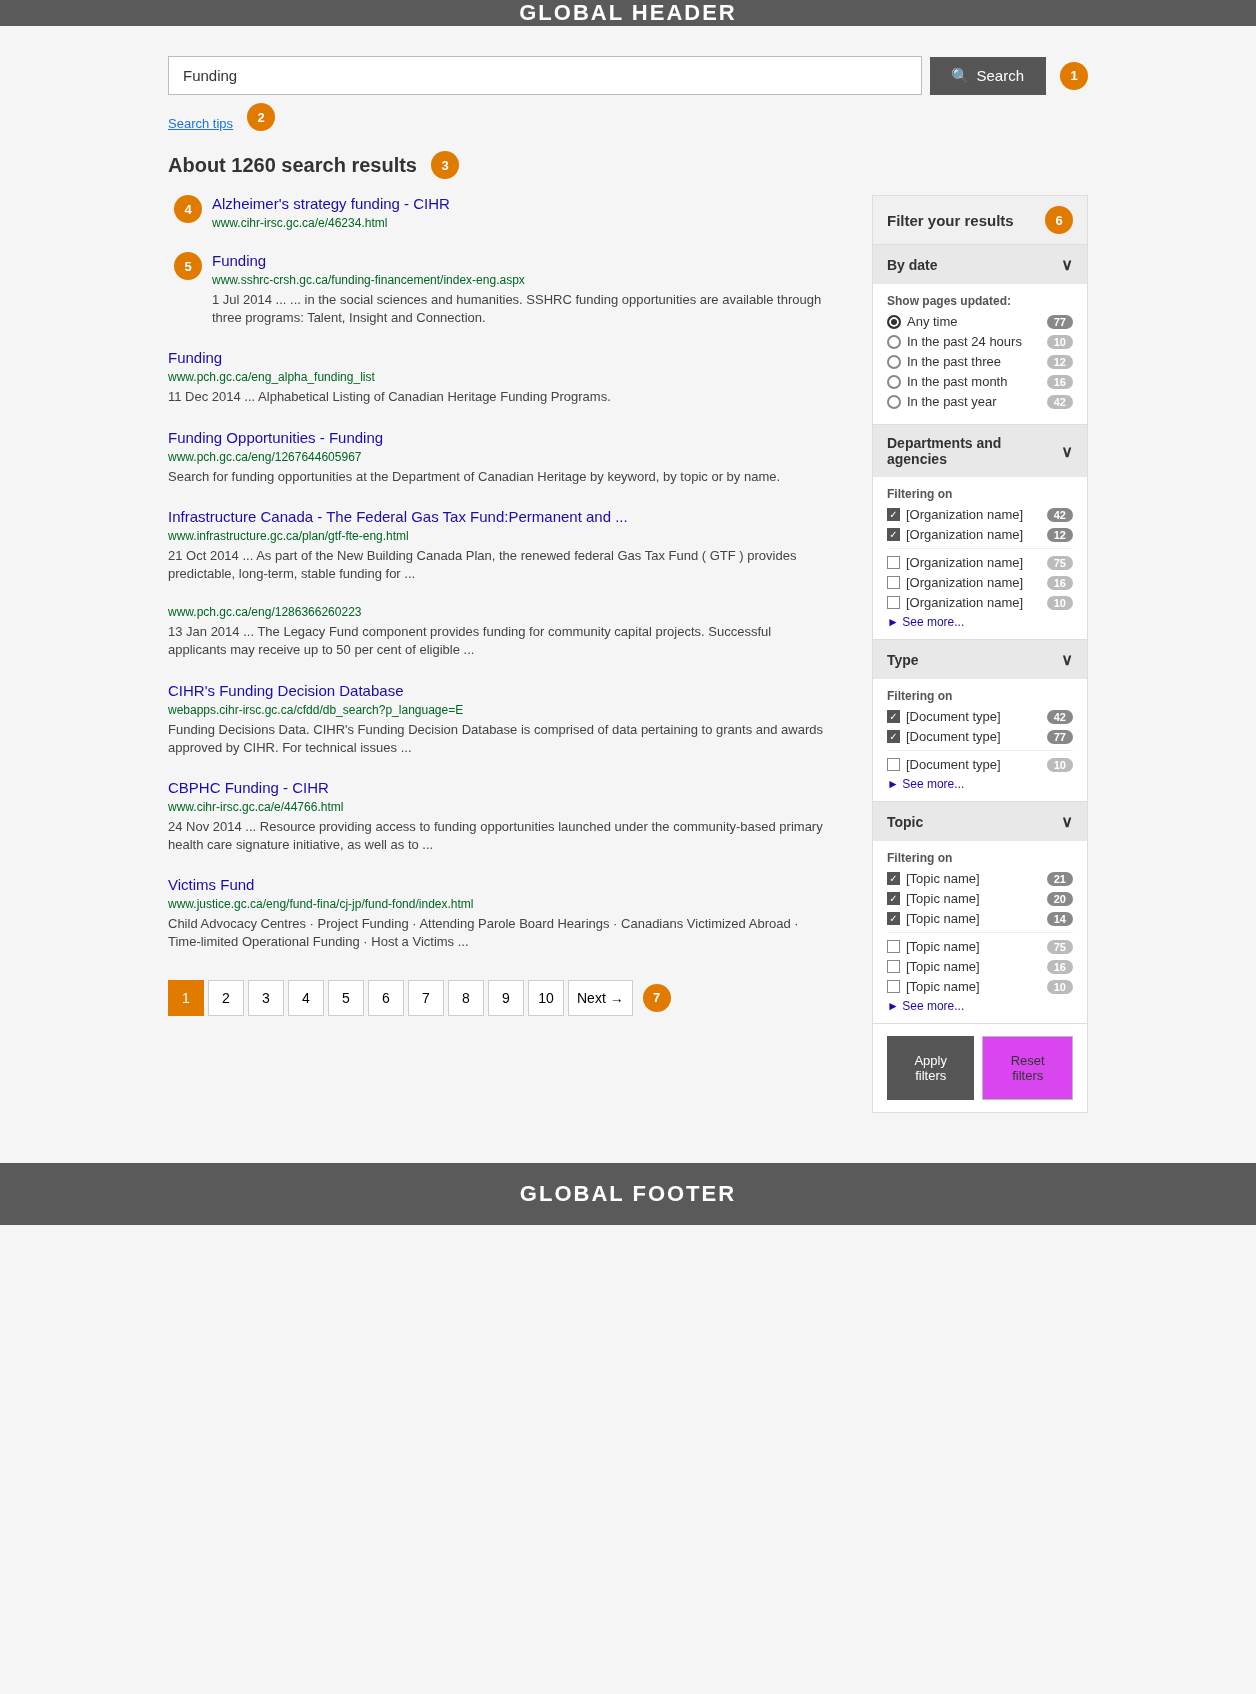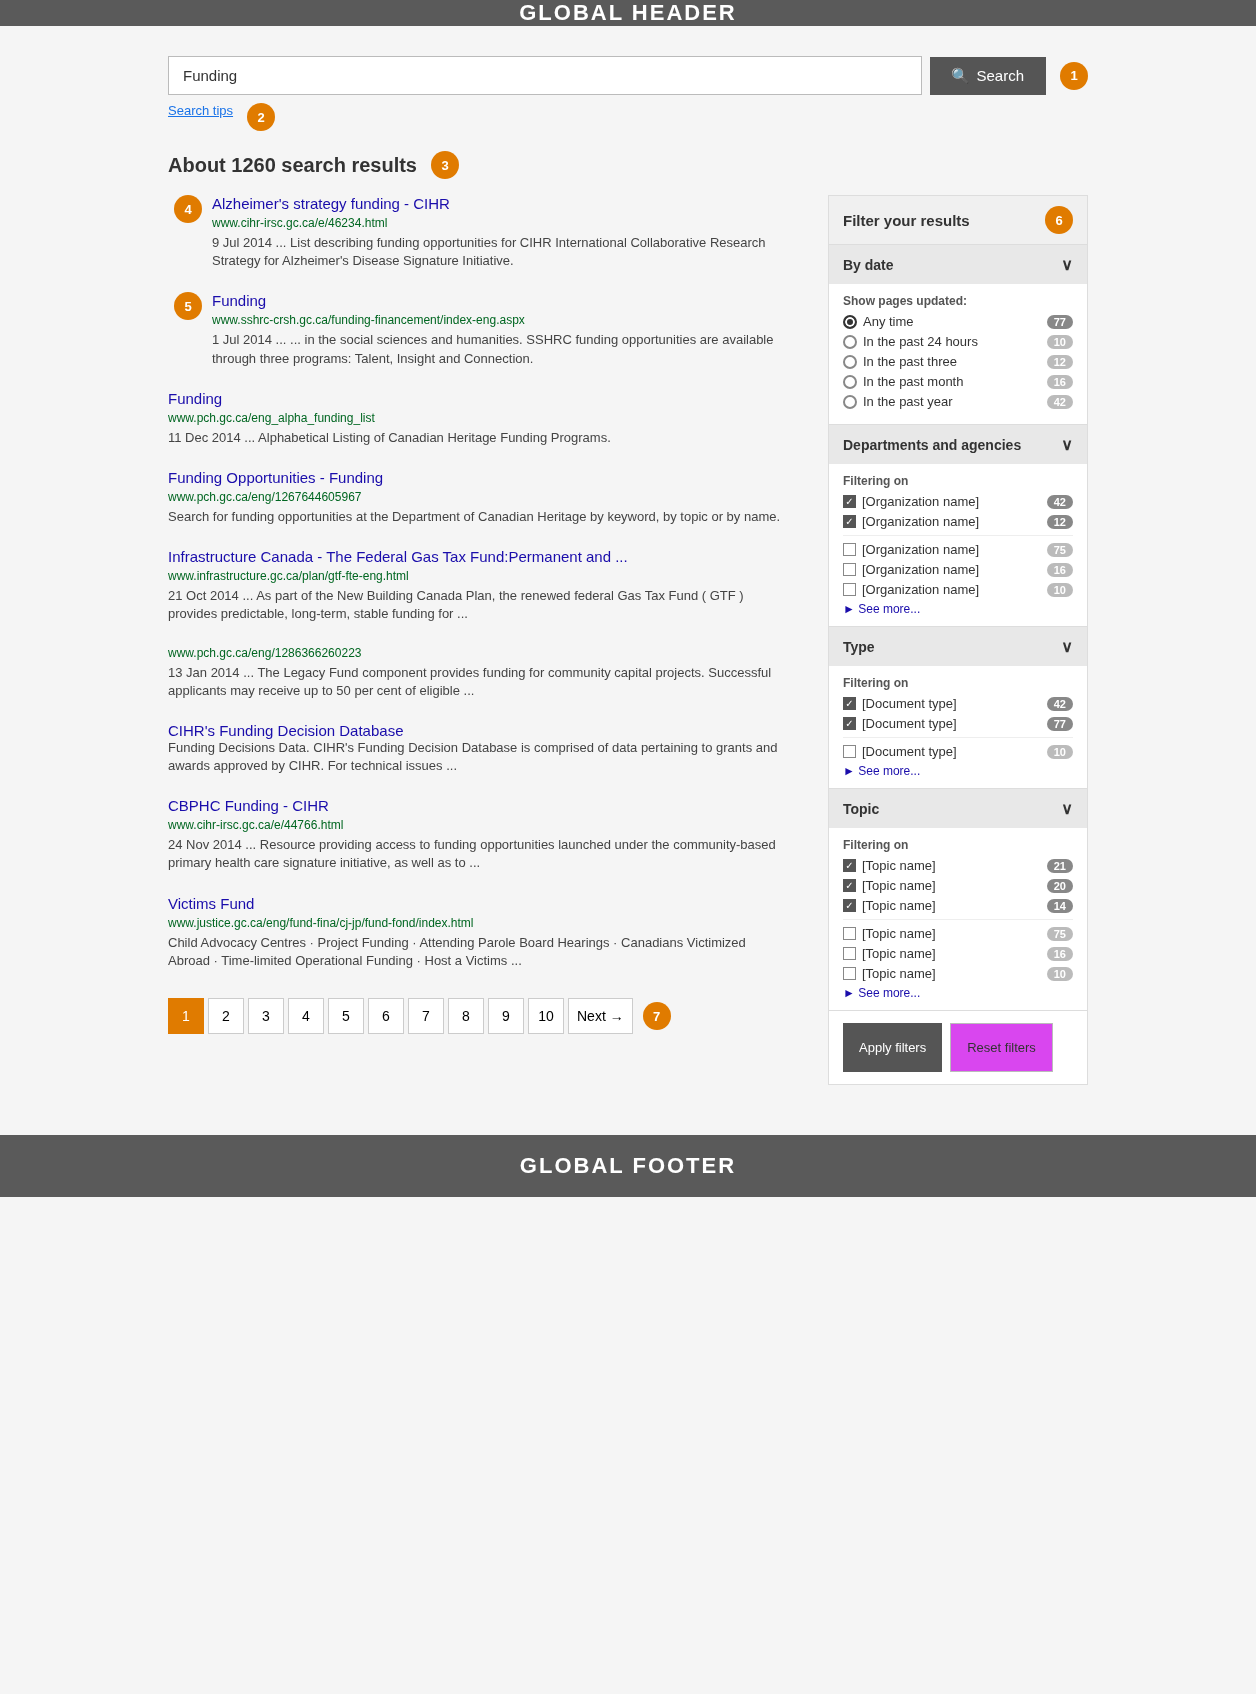--- a/index.html
+++ b/index.html
@@ -125,21 +125,21 @@
       gap: 24px;
       align-items: flex-start;
     }
 
     .results-col {
       flex: 1;
       min-width: 0;
     }
 
     .filter-col {
-      width: 260px;
+      width: 216px;
       flex-shrink: 0;
       margin-left: 20px;
     }
 
     
     .result-item {
       margin-bottom: 22px;
       position: relative;
     }
     .result-title a {
@@ -342,42 +342,41 @@
 
   <div class="search-bar-row">
     <input class="search-input" type="text" value="Funding" style="">
     <button class="search-button">
       <span>🔍</span>
       <span>Search</span>
     </button>
     <span class="badge-circle">1</span>
   </div>
 
-  <div style="margin-bottom:18px; display:flex; align-items:flex-start; gap:8px;">
+  <div style="margin-bottom:18px; display:flex; align-items:flex-end; gap:8px;">
     <a class="search-tips-link">Search tips</a>
     <span class="badge-circle">2</span>
   </div>
 
   <div class="results-count">
     <span>About 1260 search results</span>
     <span class="badge-circle">3</span>
   </div>
 
   <div class="content-layout">
 
     <div class="results-col">
 
       <div id="results-list">
           <div class="result-item" style="position: relative; margin-left: 44px;">
       <span class="annotation">4</span>
       <div class="result-title">
         <a href="#">Alzheimer's strategy funding - CIHR</a>
       </div>
       <div class="result-url">www.cihr-irsc.gc.ca/e/46234.html</div>
-      <div class="result-snippet">9 Jul 2014 ... List describing funding opportunities for CIHR International Collaborative Research Strategy for Alzheimer's Disease Signature Initiative.</div>
     </div>
           <div class="result-item" style="position: relative; margin-left: 44px;">
       <span class="annotation">5</span>
       <div class="result-title">
         <a href="#">Funding</a>
       </div>
       <div class="result-url">www.sshrc-crsh.gc.ca/funding-financement/index-eng.aspx</div>
       <div class="result-snippet">1 Jul 2014 ... ... in the social sciences and humanities. SSHRC funding opportunities are available through three programs: Talent, Insight and Connection.</div>
     </div>
           <div class="result-item" style="position: relative;">
@@ -407,20 +406,21 @@
           <div class="result-item" style="position: relative;">
 
       <div class="result-url">www.pch.gc.ca/eng/1286366260223</div>
       <div class="result-snippet">13 Jan 2014 ... The Legacy Fund component provides funding for community capital projects. Successful applicants may receive up to 50 per cent of eligible ...</div>
     </div>
           <div class="result-item" style="position: relative;">
 
       <div class="result-title">
         <a href="#">CIHR's Funding Decision Database</a>
       </div>
+      <div class="result-url">webapps.cihr-irsc.gc.ca/cfdd/db_search?p_language=E</div>
       <div class="result-snippet">Funding Decisions Data. CIHR's Funding Decision Database is comprised of data pertaining to grants and awards approved by CIHR. For technical issues ...</div>
     </div>
           <div class="result-item" style="position: relative;">
 
       <div class="result-title">
         <a href="#">CBPHC Funding - CIHR</a>
       </div>
       <div class="result-url">www.cihr-irsc.gc.ca/e/44766.html</div>
       <div class="result-snippet">24 Nov 2014 ... Resource providing access to funding opportunities launched under the community-based primary health care signature initiative, as well as to ...</div>
     </div>

